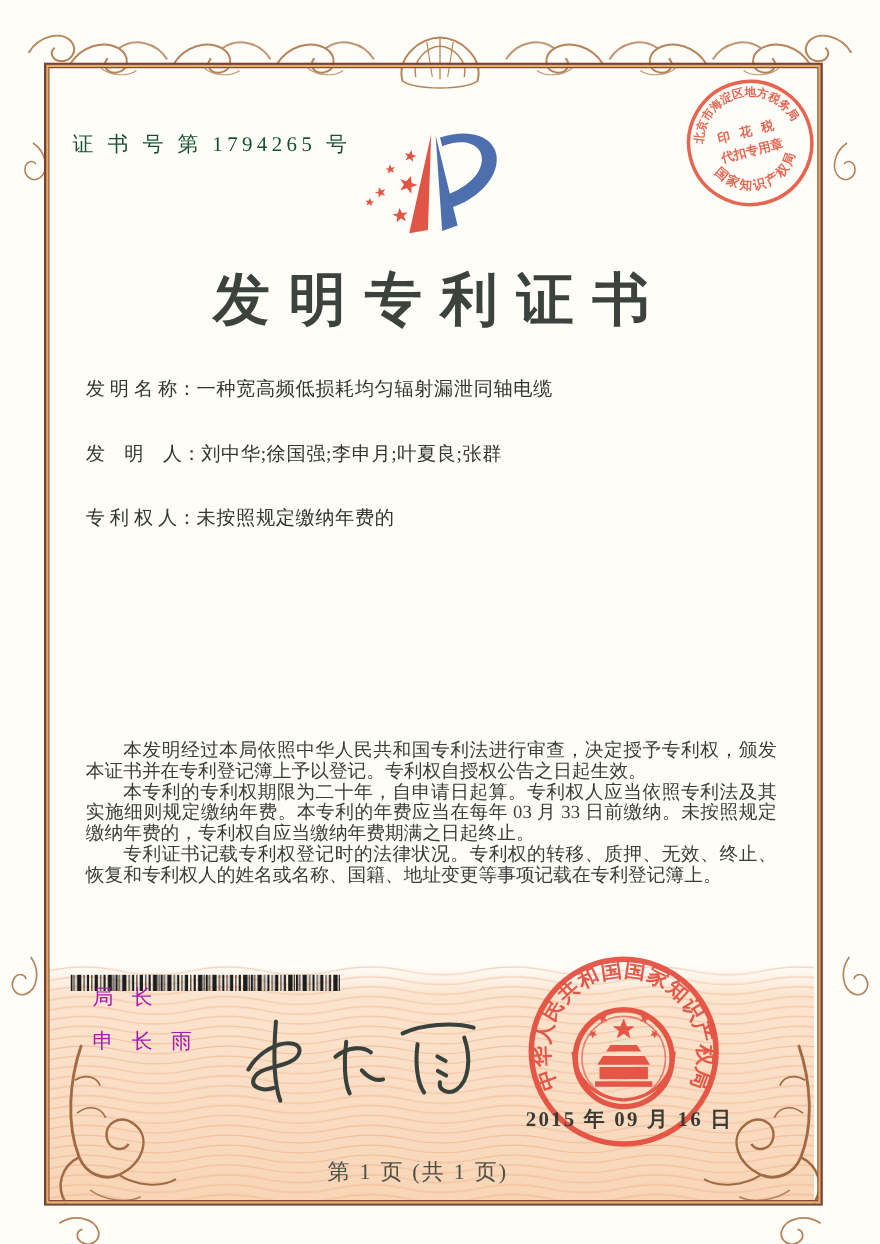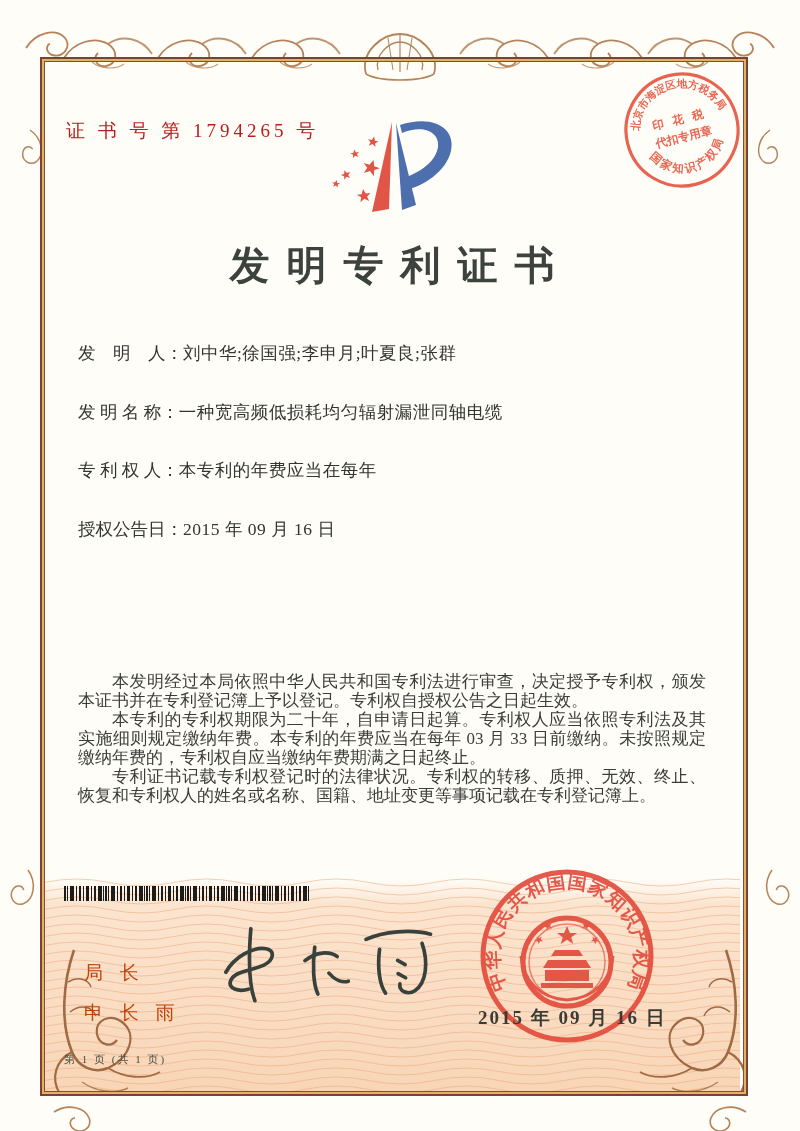--- a/index.html
+++ b/index.html
@@ -13,50 +13,50 @@
     border:2px solid #7d4033;
     box-shadow: inset 0 0 0 2px #e0b264, inset 0 0 0 3px #8a4a38;
     z-index:2; pointer-events:none;
   }
   .deco{position:absolute; left:0; top:0; z-index:2; pointer-events:none;}
   .panel{
     position:absolute; left:44px; top:878px; width:696px; height:214px; z-index:1;
   }
   .cert-no{
     position:absolute; left:66px; top:118px; z-index:3;
-    font-size:19px; letter-spacing:4px; color:#b91c1c;
+    font-size:19px; letter-spacing:4px; color:#14532d;
   }
   .logo{position:absolute; left:322px; top:112px; z-index:3;}
   .tax-stamp{position:absolute; left:616px; top:64px; z-index:5; transform:rotate(-14deg); opacity:.88;}
   .title{
     position:absolute; left:40px; top:238px; width:704px; z-index:3;
-    text-align:center; font-size:40px; font-weight:600; letter-spacing:17px;
+    text-align:center; font-size:52px; font-weight:600; letter-spacing:17px;
     color:#3c423e; text-indent:17px;
   }
   .fields{position:absolute; left:78px; top:341px; width:650px; z-index:3;}
   .frow{height:58.6px; font-size:17.5px; color:#333530; white-space:nowrap;}
   .frow .lab{display:inline-block; min-width:100px;}
   .frow .val{letter-spacing:.5px;}
   .body-text{
     position:absolute; left:78px; top:672px; width:628px; z-index:3;
     font-size:17px; line-height:19px; color:#3b3d38; text-align:justify;
   }
   .body-text p{margin:0; text-indent:2em;}
   .barcode{position:absolute; left:64px; top:886px; z-index:3;}
-  .sig-block{position:absolute; left:84px; top:960px; z-index:3; font-size:19px; color:#c2410c; letter-spacing:6px;}
+  .sig-block{position:absolute; left:84px; top:894px; z-index:3; font-size:19px; color:#a21caf; letter-spacing:6px;}
   .sig-block div{margin-bottom:14px;}
   .signature{position:absolute; left:205px; top:912px; z-index:3; transform:rotate(-2deg);}
   .office-seal{position:absolute; left:477px; top:866px; z-index:3; opacity:.9;}
   .issue-date{
     position:absolute; left:478px; top:1005px; z-index:4;
     font-size:19px; font-weight:600; color:#3b3b35; letter-spacing:2px;
   }
   .page-footer{
     position:absolute; left:40px; top:1052px; width:680px; z-index:3;
-    font-size:11px; color:#4a4f45; letter-spacing:2px;margin-left:24px;
+    text-align:center; font-size:20px; color:#4a4f45; letter-spacing:2px;
   }
 </style>
 </head>
 <body>
 
 <div class="page">
 
   <svg class="deco" width="800" height="1131" viewBox="0 0 800 1131">
     <defs>
       <path id="st" d="M0,-10 2.94,-3.09 10,-3.09 4.29,1.18 6.18,8.09 0,3.82 -6.18,8.09 -4.29,1.18 -10,-3.09 -2.94,-3.09 Z"></path>
@@ -152,24 +152,23 @@
     <text font-size="11.5" fill="#e4503a" font-weight="bold" letter-spacing="2">
       <textPath href="#taxBot" startOffset="50%" text-anchor="middle">国家知识产权局</textPath>
     </text>
     <text x="66" y="59" text-anchor="middle" font-size="11.5" fill="#e4503a" font-weight="bold" letter-spacing="3">印 花 税</text>
     <text x="66" y="77" text-anchor="middle" font-size="11.5" fill="#e4503a" font-weight="bold">代扣专用章</text>
   </svg>
 
   <div class="title">发明专利证书</div>
 
   <div class="fields">
+    <div class="frow"><span class="lab">发 明 名 称：</span><span class="val">一种宽高频低损耗均匀辐射漏泄同轴电缆</span></div>
     <div class="frow"><span class="lab">发　明　人：</span><span class="val">刘中华;徐国强;李申月;叶夏良;张群</span></div>
-    <div class="frow"><span class="lab">发 明 名 称：</span><span class="val">一种宽高频低损耗均匀辐射漏泄同轴电缆</span></div>
-    <div class="frow"><span class="lab">专 利 权 人：</span><span class="val">本专利的年费应当在每年</span></div>
-    <div class="frow"><span class="lab">授权公告日：</span><span class="val">2015 年 09 月 16 日</span></div>
+    <div class="frow"><span class="lab">专 利 权 人：</span><span class="val">未按照规定缴纳年费的</span></div>
   </div>
 
   <div class="body-text">
     <p>本发明经过本局依照中华人民共和国专利法进行审查，决定授予专利权，颁发本证书并在专利登记簿上予以登记。专利权自授权公告之日起生效。</p>
     <p>本专利的专利权期限为二十年，自申请日起算。专利权人应当依照专利法及其实施细则规定缴纳年费。本专利的年费应当在每年 03 月 33 日前缴纳。未按照规定缴纳年费的，专利权自应当缴纳年费期满之日起终止。</p>
     <p>专利证书记载专利权登记时的法律状况。专利权的转移、质押、无效、终止、恢复和专利权人的姓名或名称、国籍、地址变更等事项记载在专利登记簿上。</p>
   </div>
 
   <svg class="barcode" width="246" height="15" viewBox="0 0 246 15">
     <defs>

